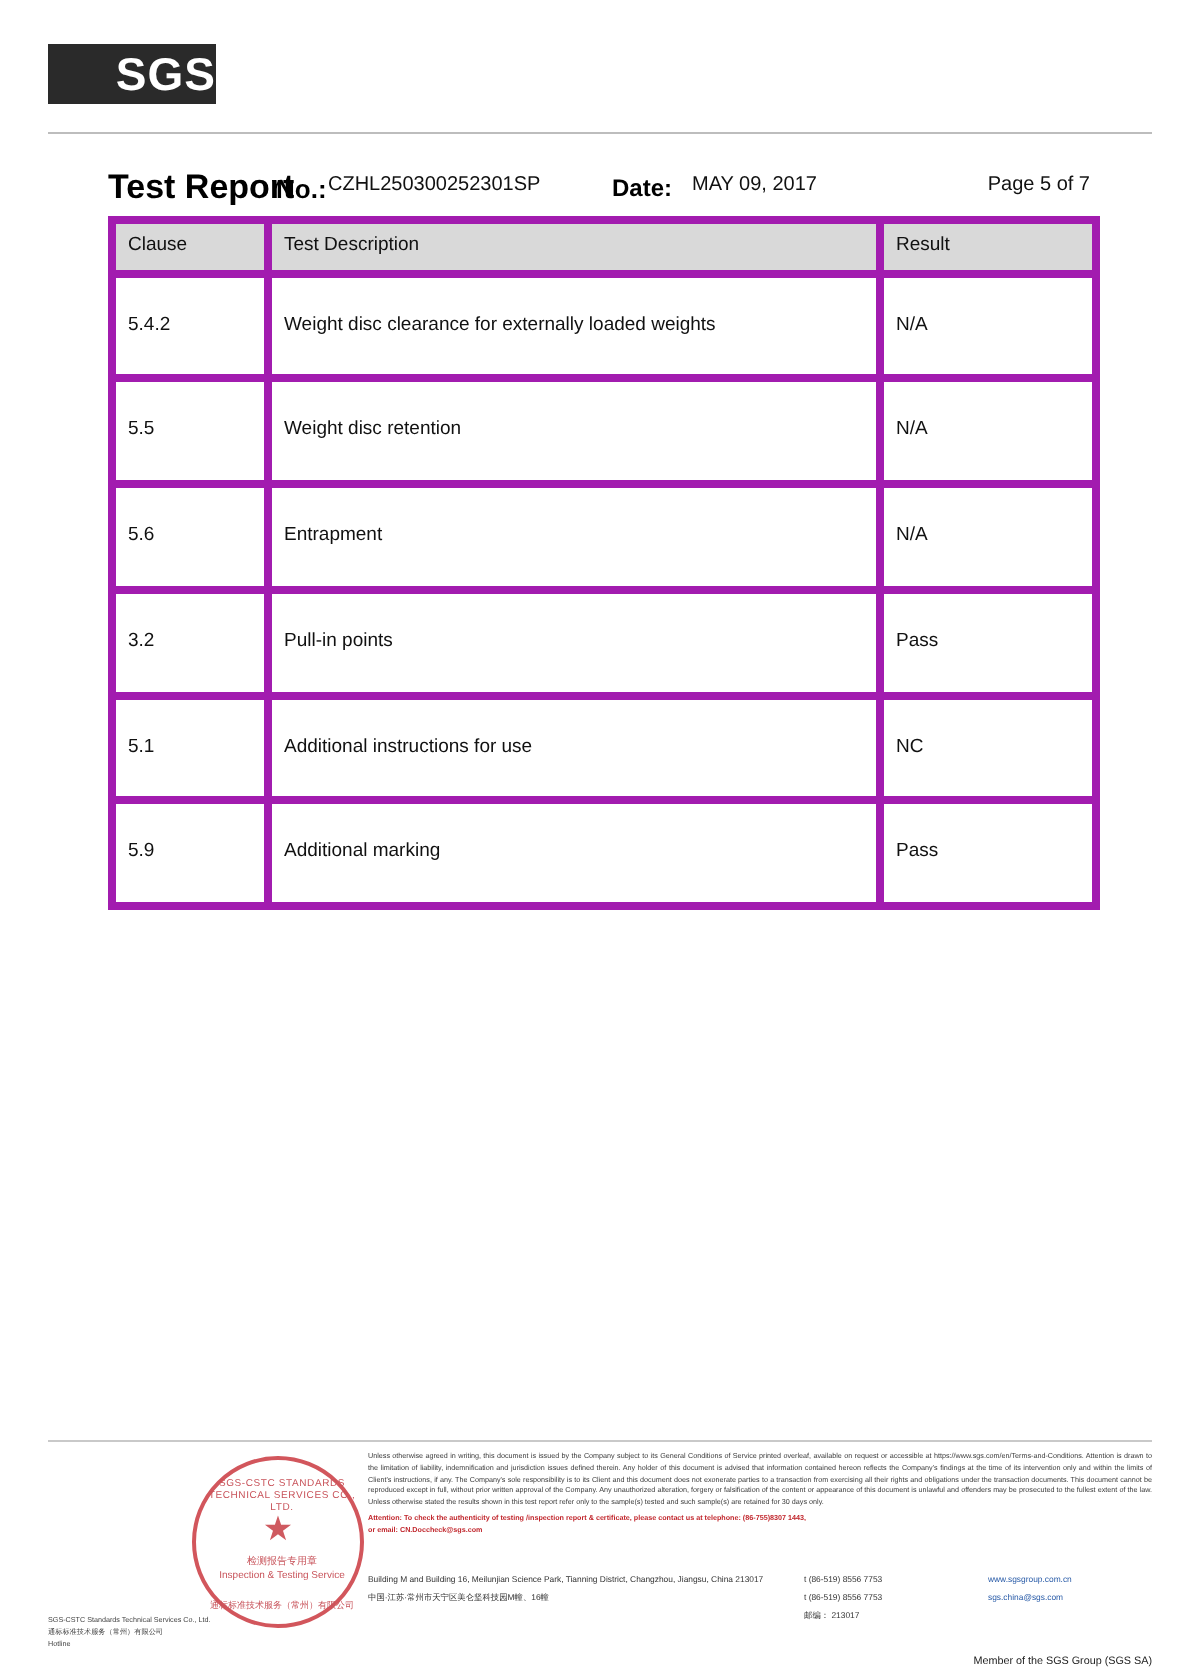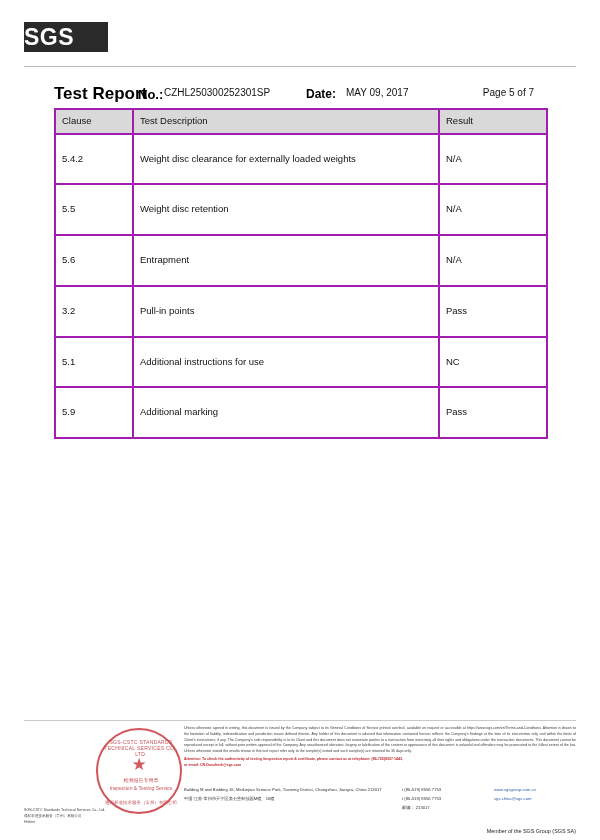--- a/index.html
+++ b/index.html
@@ -37,21 +37,21 @@
     top: 0;
     width: 84px;
     height: 30px;
     background: #2a2a2a;
     color: #ffffff;
     font-family: "Liberation Sans", sans-serif;
     font-weight: bold;
     font-size: 23px;
     letter-spacing: 0.5px;
     line-height: 30px;
-    text-align: left;
+    text-align: right;
   }
   .header-rule {
     position: absolute;
     left: 24px;
     top: 44px;
     width: 552px;
     height: 1px;
     background: #bdbdbd;
   }
 
@@ -99,21 +99,21 @@
   .date-value {
     position: absolute;
     left: 292px;
     top: 3px;
     font-size: 10px;
     color: #111;
     white-space: nowrap;
   }
   .page-value {
     position: absolute;
-    right: 12px;
+    right: 1px;
     top: 3px;
     font-size: 10px;
     color: #111;
     white-space: nowrap;
   }
 
   
   .table-wrap {
     position: absolute;
     top: 108px;
@@ -121,21 +121,21 @@
     width: 492px;
   }
   table.report {
     border-collapse: collapse;
     width: 492px;
     table-layout: fixed;
     font-size: 9.5px;
   }
   table.report th,
   table.report td {
-    border: 2px solid #a21caf;
+    border: 4px solid #a21caf;
     padding: 17px 6px;
     vertical-align: top;
     text-align: left;
     line-height: 1.55;
     color: #111;
     font-weight: normal;
   }
   table.report thead th {
     background: #d9d9d9;
     font-weight: normal;

